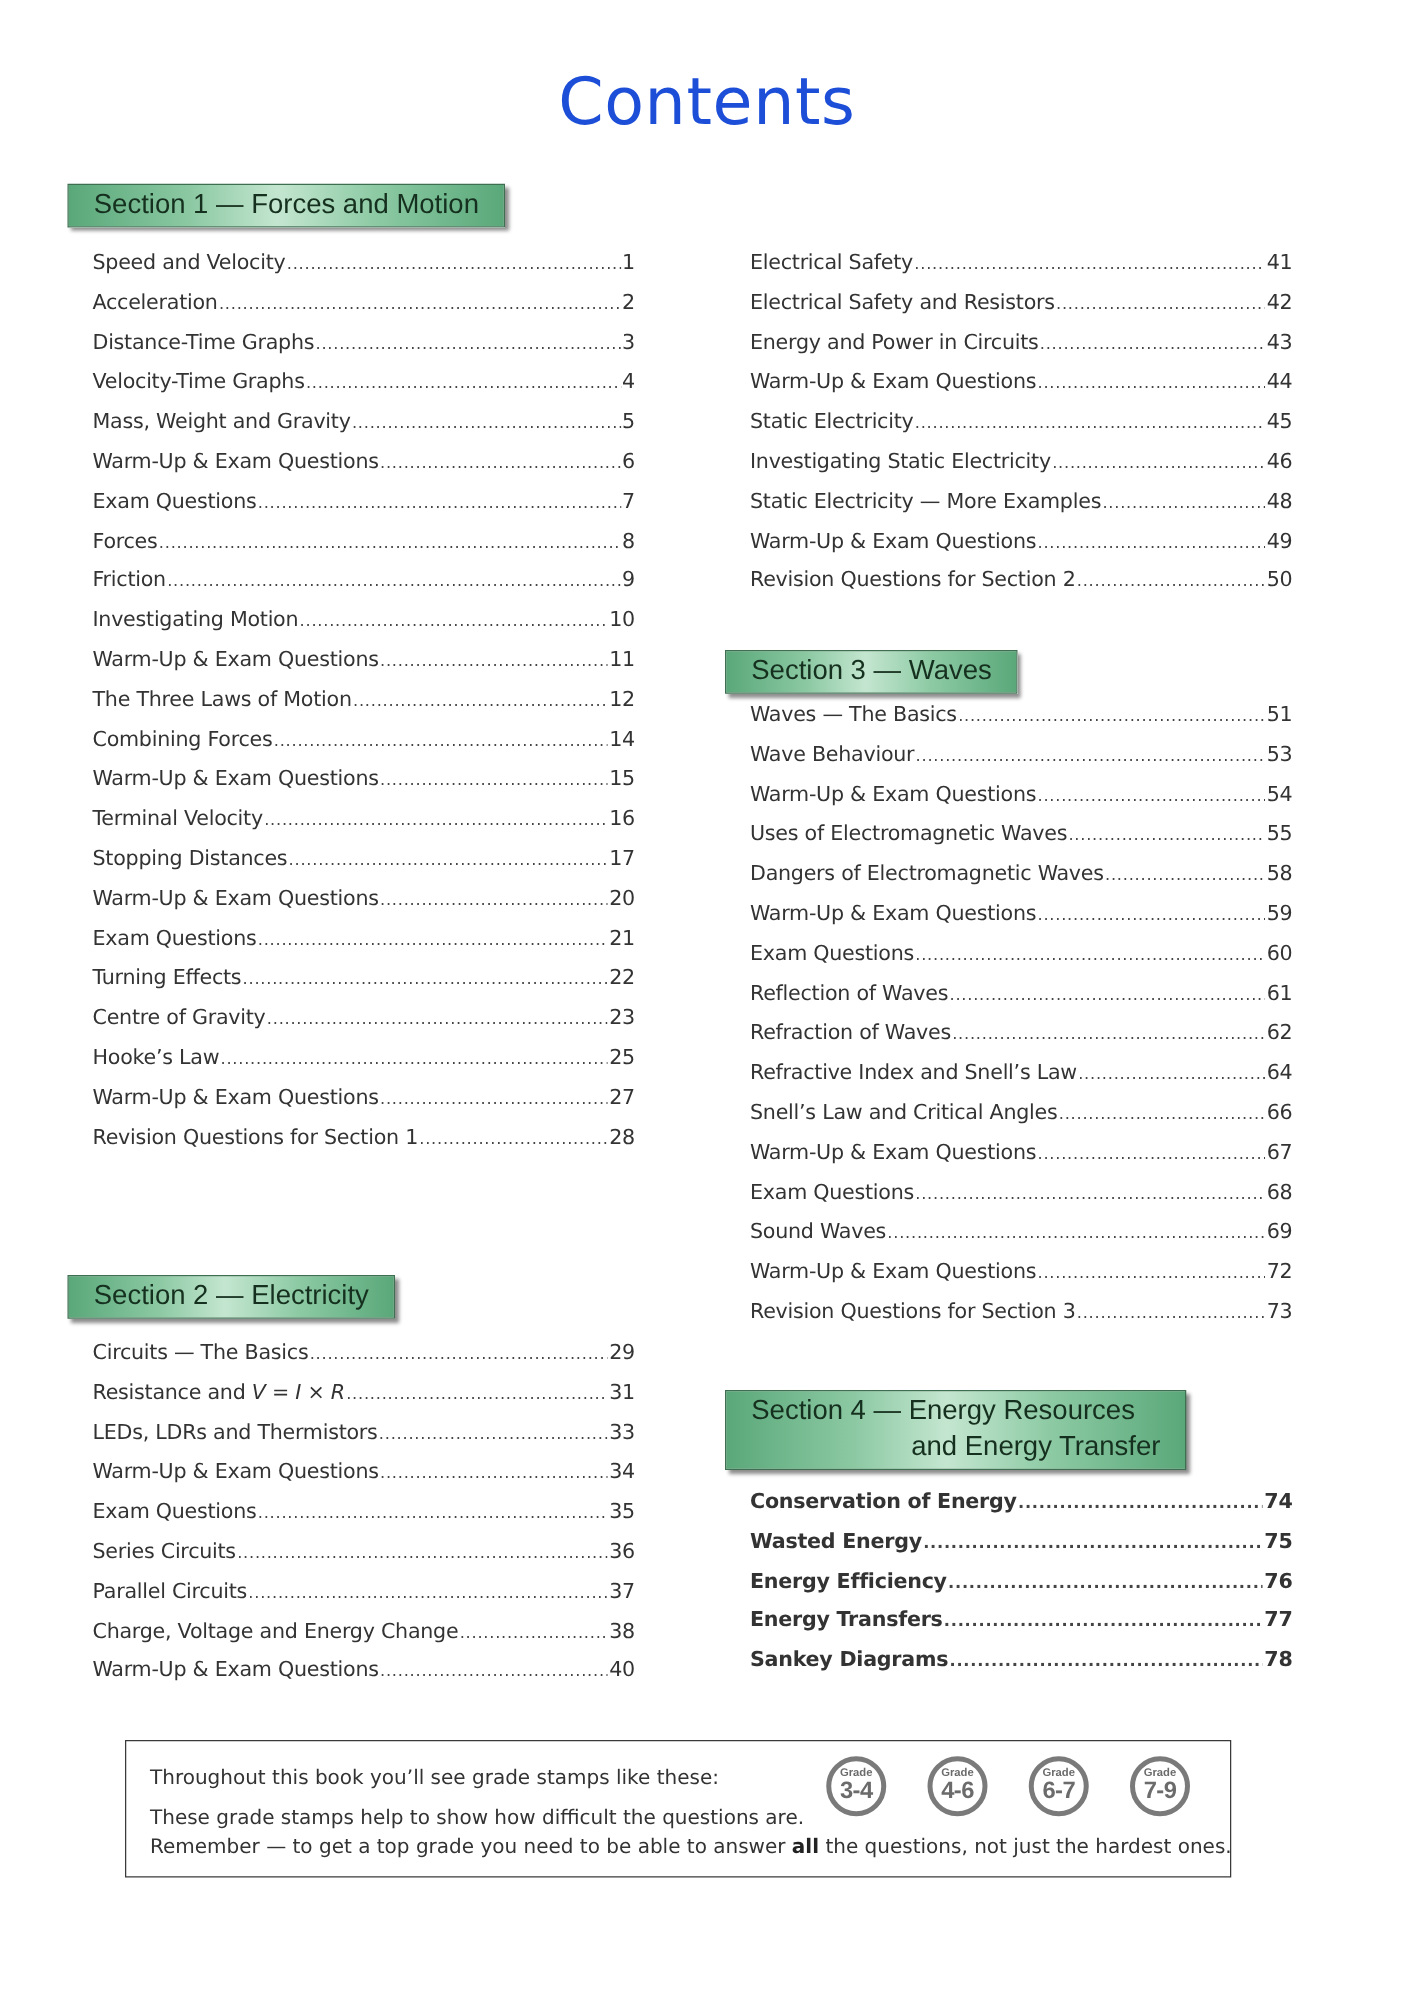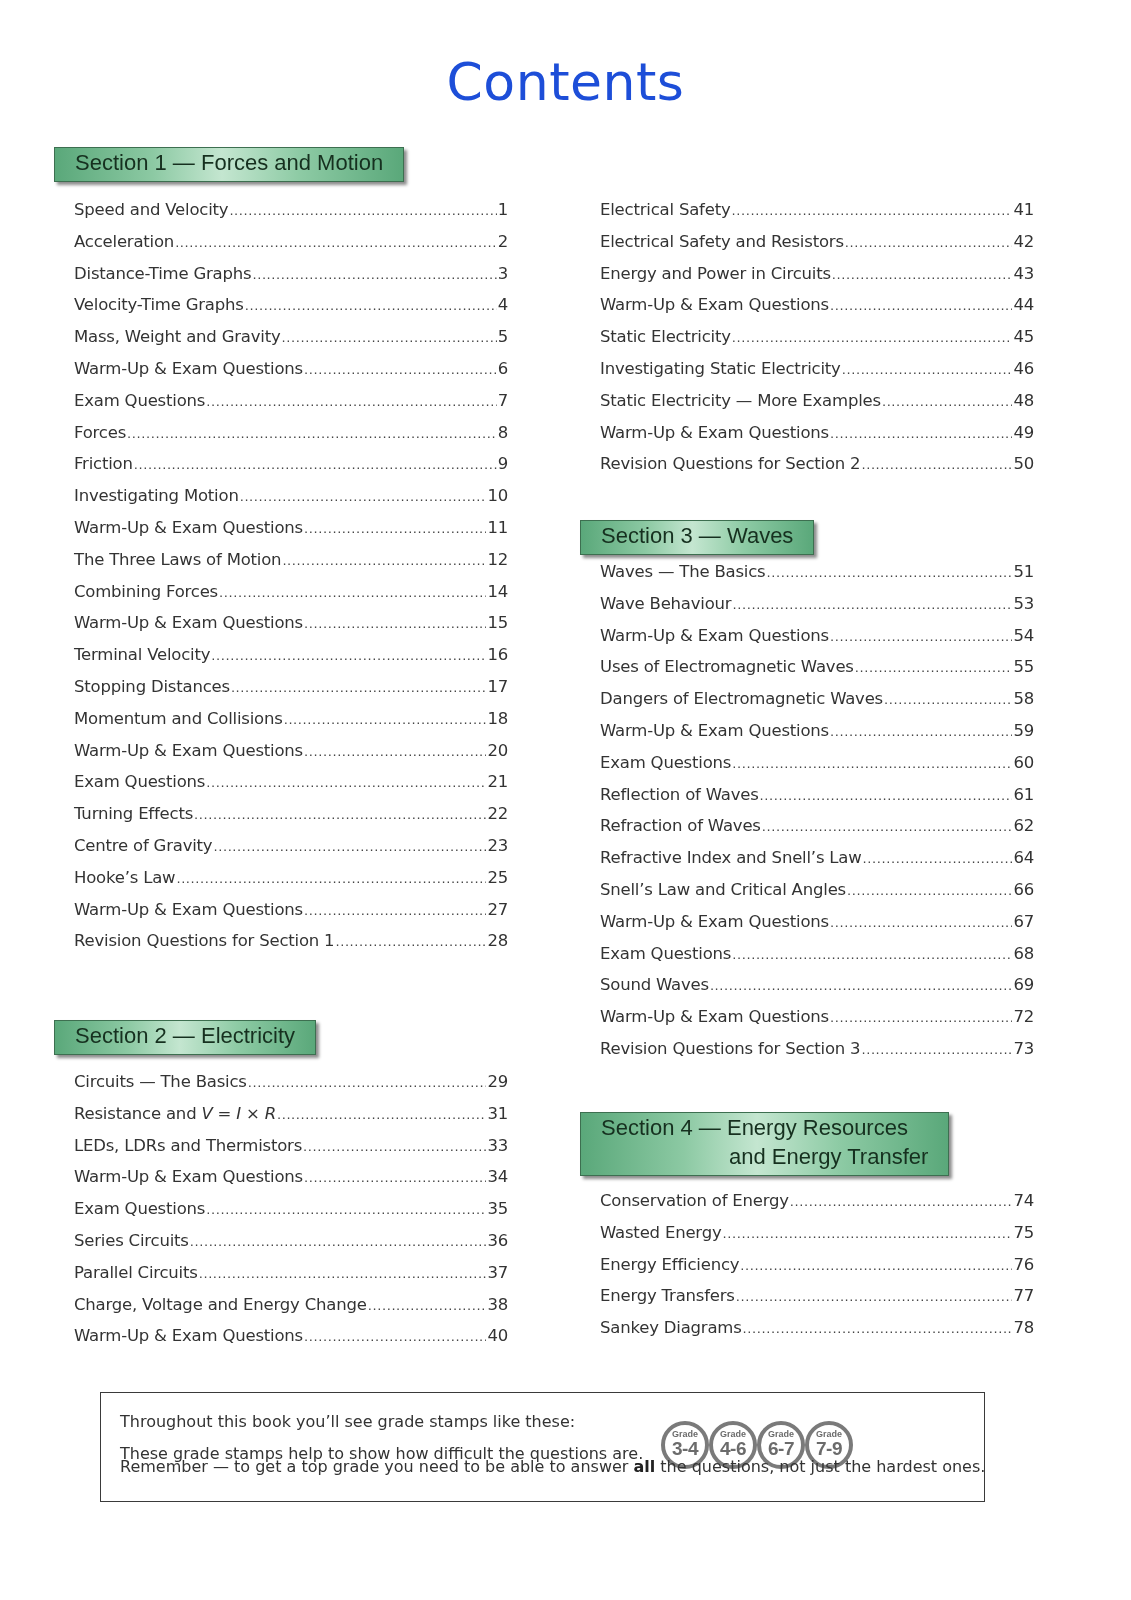--- a/index.html
+++ b/index.html
@@ -43,33 +43,33 @@
     content: "......................................................................................................................................................................";
   }
   .toc-item .page { white-space: nowrap; }
 
   .s1-list { margin-top: 18px; }
   .s2-wrap { position: absolute; left: 54px; top: 1020px; }
   .s2-list { margin-top: 17px; }
   .s3-wrap { position: absolute; left: 580px; top: 520px; }
   .s3-list { margin-top: 7px; }
   .s4-wrap { position: absolute; left: 580px; top: 1112px; }
-  .s4-list { margin-top: 15px; }
+  .s4-list { margin-top: 15px; font-weight: bold; }
 
   .note-box {
     position: absolute; left: 100px; top: 1392px; width: 885px; height: 110px;
     border: 1.5px solid #3a3a3a; box-sizing: border-box;
     font-family: "DejaVu Sans", sans-serif; font-size: 16px; color: #333; padding-left: 20px;
   }
   .note-line1 { position: absolute; left: 19px; top: 19px; }
   .note-line2 { position: absolute; left: 19px; top: 51px; }
-  .note-line3 { position: absolute; left: 19px; top: 64px; white-space: nowrap; }
+  .note-line3 { position: absolute; left: 19px; top: 74px; white-space: nowrap; }
   .note-line3 b { font-weight: bold; color: #222; }
 
-  .stamps { position: absolute; left: 560px; top: 28px; display: flex; }
+  .stamps { position: absolute; left: 560px; top: 12px; display: flex; gap: 33px; }
   .stamp {
     width: 48px; height: 48px; border-radius: 50%;
     border: 4px solid #7a7a7a; box-sizing: border-box;
     display: flex; flex-direction: column; align-items: center; justify-content: center;
     color: #6b6b6b; font-family: "Liberation Sans", sans-serif; font-weight: bold;
     line-height: 1;
   }
   .stamp .g { font-size: 9px; margin-top: -2px; }
   .stamp .r { font-size: 19px; letter-spacing: -0.5px; }
 </style>
@@ -155,25 +155,20 @@
       </li>
       <li class="toc-item">
         <span class="label">Terminal Velocity</span>
         <span class="dots"></span>
         <span class="page">16</span>
       </li>
       <li class="toc-item">
         <span class="label">Stopping Distances</span>
         <span class="dots"></span>
         <span class="page">17</span>
-      </li>
-      <li class="toc-item">
-        <span class="label">Momentum and Collisions</span>
-        <span class="dots"></span>
-        <span class="page">18</span>
       </li>
       <li class="toc-item">
         <span class="label">Warm-Up &amp; Exam Questions</span>
         <span class="dots"></span>
         <span class="page">20</span>
       </li>
       <li class="toc-item">
         <span class="label">Exam Questions</span>
         <span class="dots"></span>
         <span class="page">21</span>

